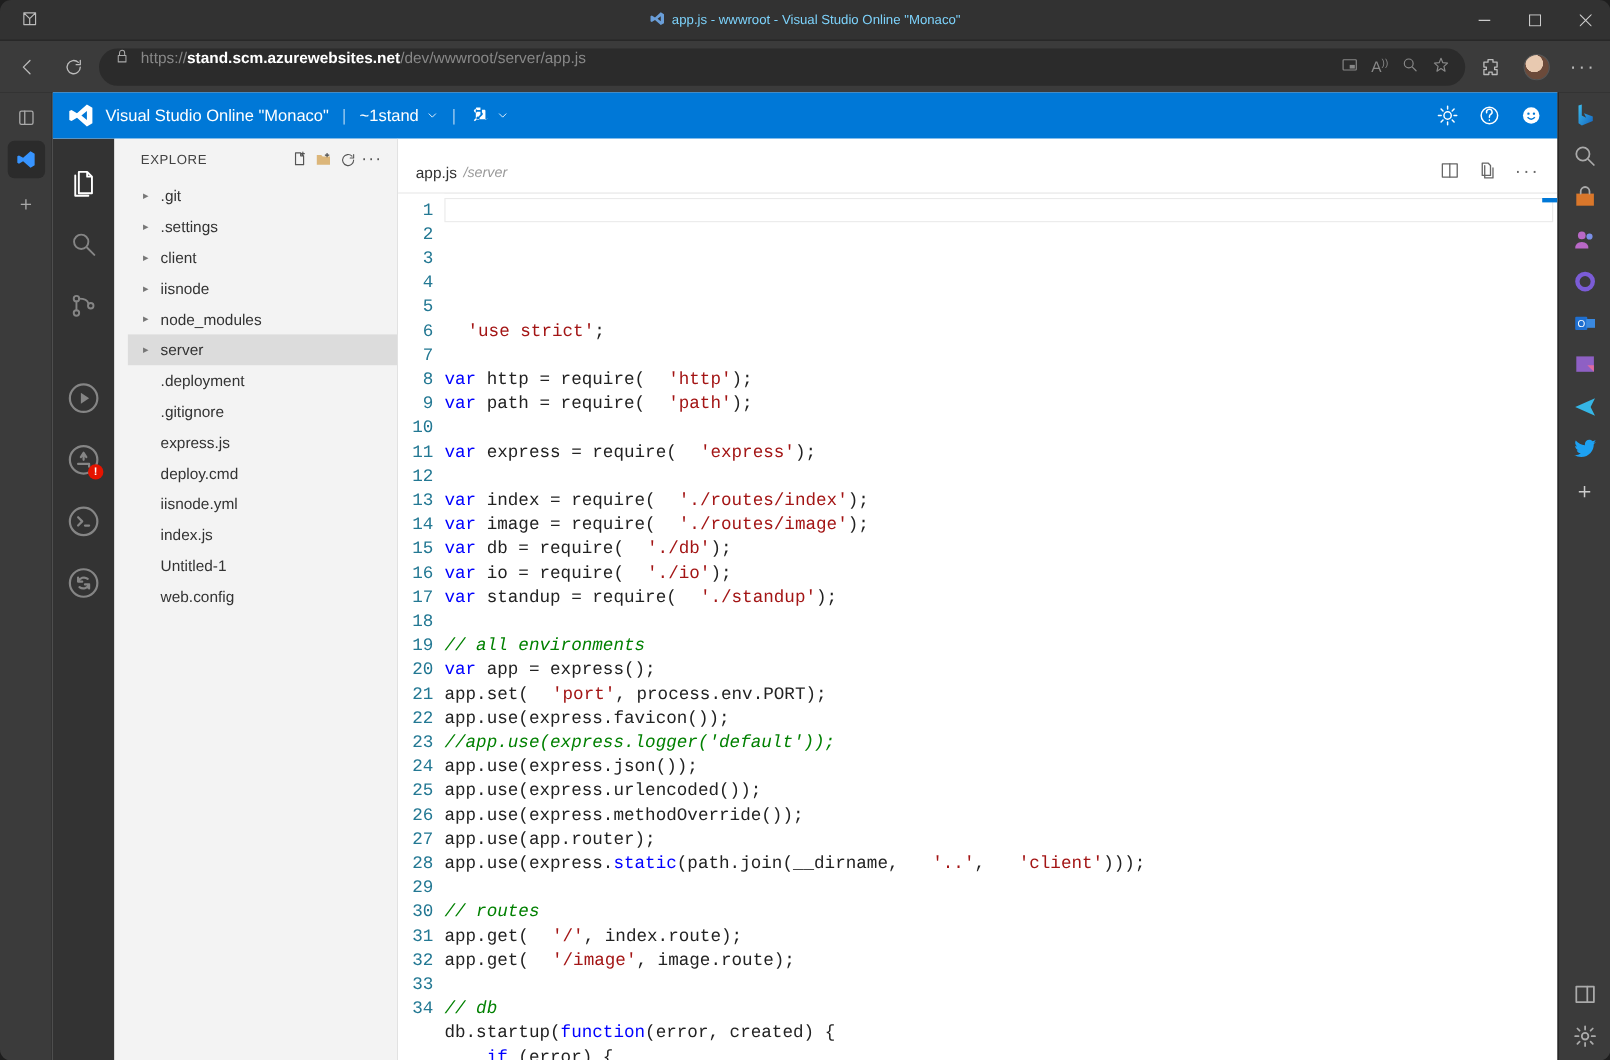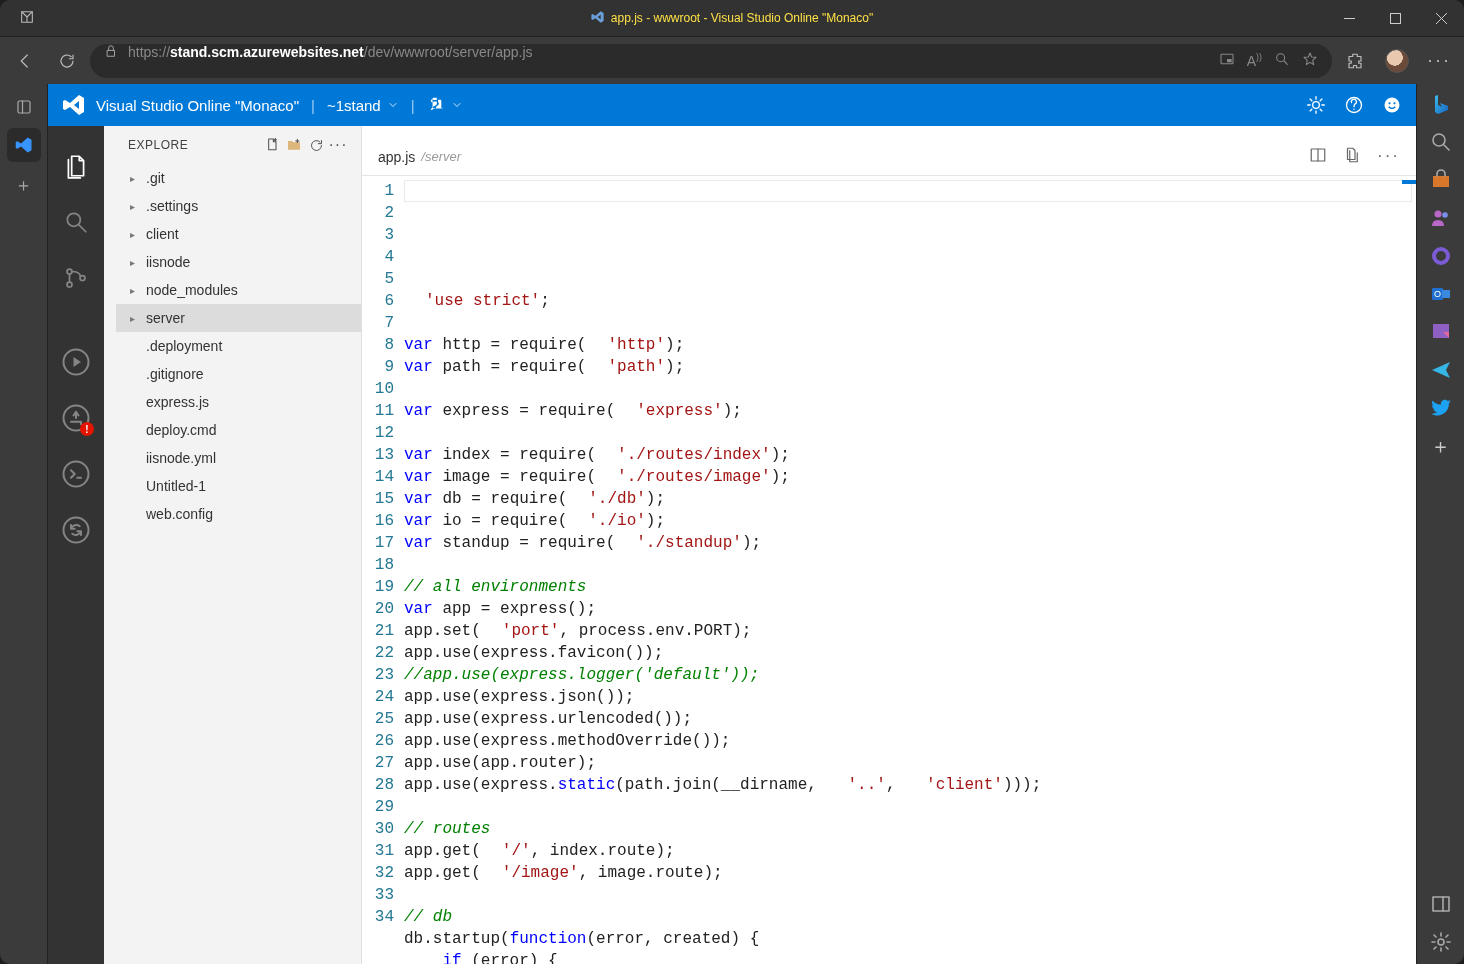--- a/index.html
+++ b/index.html
@@ -1,19 +1,19 @@
 <!DOCTYPE html>
 <html><head>
 <meta charset="utf-8">
 <style>
   * { box-sizing: border-box; margin: 0; padding: 0; }
   body { font-family: "Segoe UI", Arial, sans-serif; background: #1e1e1e; width: 1464px; height: 964px; overflow: hidden; border-radius: 10px;}
   
   
-  .win-titlebar { height: 36px; background: #323232; display: flex; align-items: center; color: #fde047; font-size: 12px; position: relative; }
+  .win-titlebar { height: 36px; background: #323232; display: flex; align-items: center; color: #7dd3fc; font-size: 12px; position: relative; }
   .win-titlebar .tb-left { width: 54px; display:flex; align-items:center; justify-content:center;}
   .win-titlebar .tb-center { position:absolute; left:50%; transform:translateX(-50%); display:flex; align-items:center; gap:6px;}
   .win-titlebar .tb-center svg { width:14px; height:14px;}
   .win-titlebar .tb-right { margin-left:auto; display:flex; }
   .win-btn { width:46px; height:36px; display:flex; align-items:center; justify-content:center; color:#ccc; }
   
   
   .browser-bar { height: 48px; background: #3b3b3b; display:flex; align-items:center; padding: 0 6px; gap:4px; color:#ccc; border-top: 1px solid #222;}
   .bb-icon { width:38px; height:38px; display:flex; align-items:center; justify-content:center; color:#bbb; border-radius:4px;}
   .addr { flex:1; height:34px; background:#2b2b2b; border-radius:17px; display:flex; padding:0 14px; gap:10px; color:#aaa; font-size:14px;}
@@ -320,20 +320,21 @@
             </div>
             <div class="tree-item selected">
               <span class="tw">▸</span>
               <span>server</span>
             </div>
             <div class="tree-item file">.deployment</div>
             <div class="tree-item file">.gitignore</div>
             <div class="tree-item file">express.js</div>
             <div class="tree-item file">deploy.cmd</div>
             <div class="tree-item file">iisnode.yml</div>
+            <div class="tree-item file">index.js</div>
             <div class="tree-item file">Untitled-1</div>
             <div class="tree-item file">web.config</div>
           </div>
       </div>
 
       <div class="editor-pane">
         <div class="ed-tabs">
           <span class="fname">app.js</span>
           <span class="fpath">/server</span>
           <div class="tab-right">

